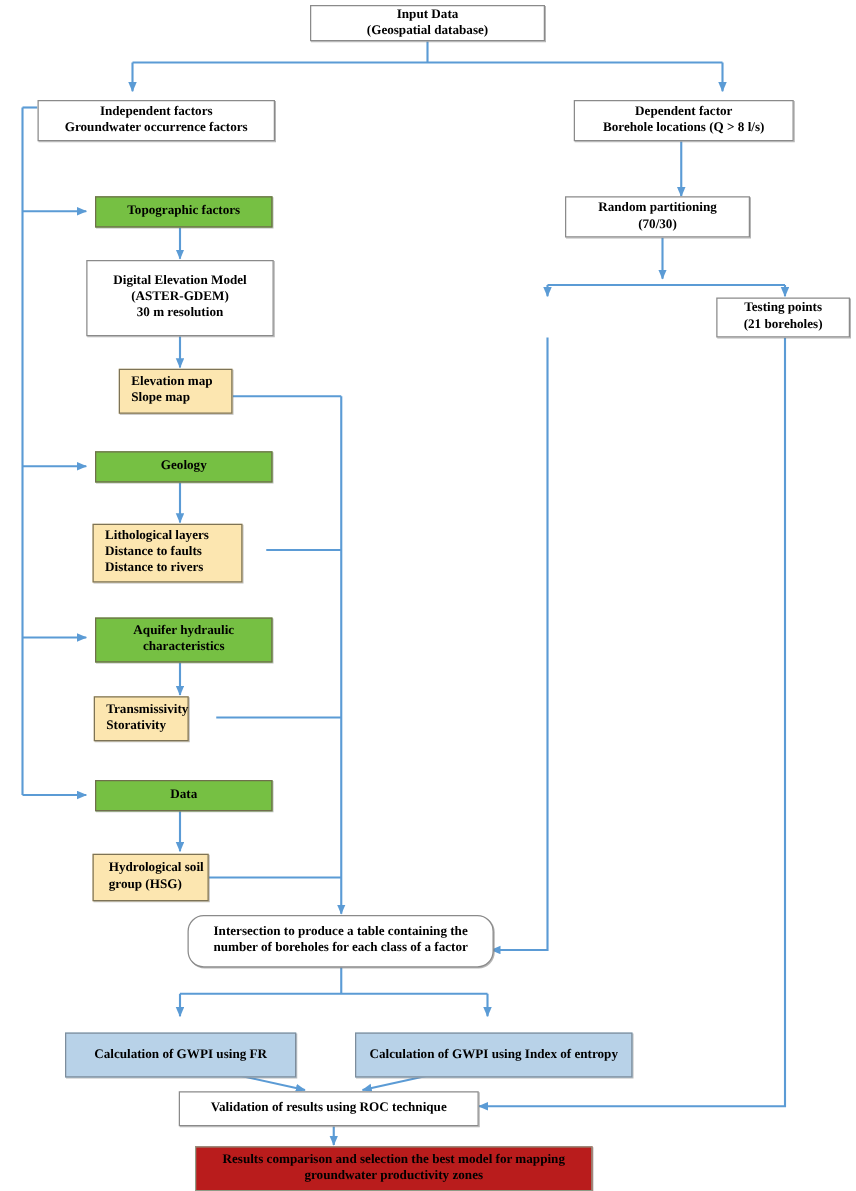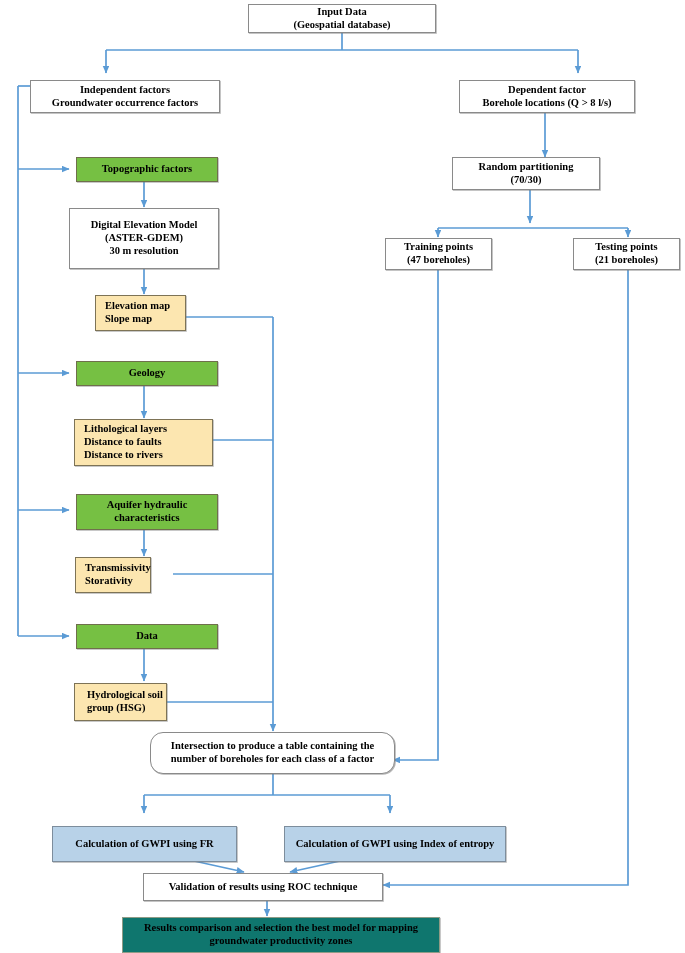--- a/index.html
+++ b/index.html
@@ -49,23 +49,24 @@
     border:1px solid #7d7356;
     box-shadow:0.8px 0.8px 0 rgba(120,120,120,0.5);
   }
   .v-blue{
     background:#b8d2e8;
     border:1px solid #7d8d9c;
     box-shadow:0.8px 0.8px 0 rgba(120,120,120,0.5);
     margin-top:12px;
   }
   .v-palegreen{
-    background:#0f766e;
+    background:#b91c1c;
     border:1px solid #8f9b86;
     box-shadow:0.8px 0.8px 0 rgba(120,120,120,0.5);
+    margin-left:34px;
   }
   .fs10b{font-size:10.5px;}
   .pad-l{justify-content:flex-start;padding-left:9px;text-align:left;}
 </style>
 </head>
 <body>
 
 <div id="canvas">
 
   <svg id="wires" viewBox="0 0 685 953" xmlns="http://www.w3.org/2000/svg">
@@ -154,21 +155,21 @@
 
   <div class="node v-yellow fs10b pad-l" style="left:95px;top:295px;width:91px;height:36px;">
     <span class="txt">Elevation map
 Slope map</span>
   </div>
 
   <div class="node v-green fs10b" style="left:76px;top:361px;width:142px;height:25px;">
     <span class="txt">Geology</span>
   </div>
 
-  <div class="node v-yellow fs10b pad-l" style="left:74px;top:419px;width:139px;height:47px;">
+  <div class="node v-yellow fs10b pad-l" style="left:74px;top:419px;width:120px;height:47px;">
     <span class="txt">Lithological layers
 Distance to faults
 Distance to rivers</span>
   </div>
 
   <div class="node v-green fs10b" style="left:76px;top:494px;width:142px;height:36px;">
     <span class="txt">Aquifer hydraulic
 characteristics</span>
   </div>
 
@@ -184,24 +185,20 @@
   <div class="node v-yellow fs10b pad-l" style="left:74px;top:683px;width:93px;height:38px;padding-left:12px;">
     <span class="txt">Hydrological soil
 group (HSG)</span>
   </div>
 
   <div class="node v-plain fs10b" style="left:452px;top:157px;width:148px;height:33px;align-items:center;">
     <span class="txt">Random partitioning
 (70/30)</span>
   </div>
 
-  <div class="node v-plain fs10b" style="left:385px;top:238px;width:107px;height:32px;">
-    <span class="txt">Training points
-(47 boreholes)</span>
-  </div>
 
   <div class="node v-plain fs10b" style="left:573px;top:238px;width:107px;height:32px;">
     <span class="txt">Testing points
 (21 boreholes)</span>
   </div>
 
   <div class="node v-plain fs10b" style="left:150px;top:732px;width:245px;height:42px;border-radius:13px;">
     <span class="txt">Intersection to produce a table containing the
 number of boreholes for each class of a factor</span>
   </div>

